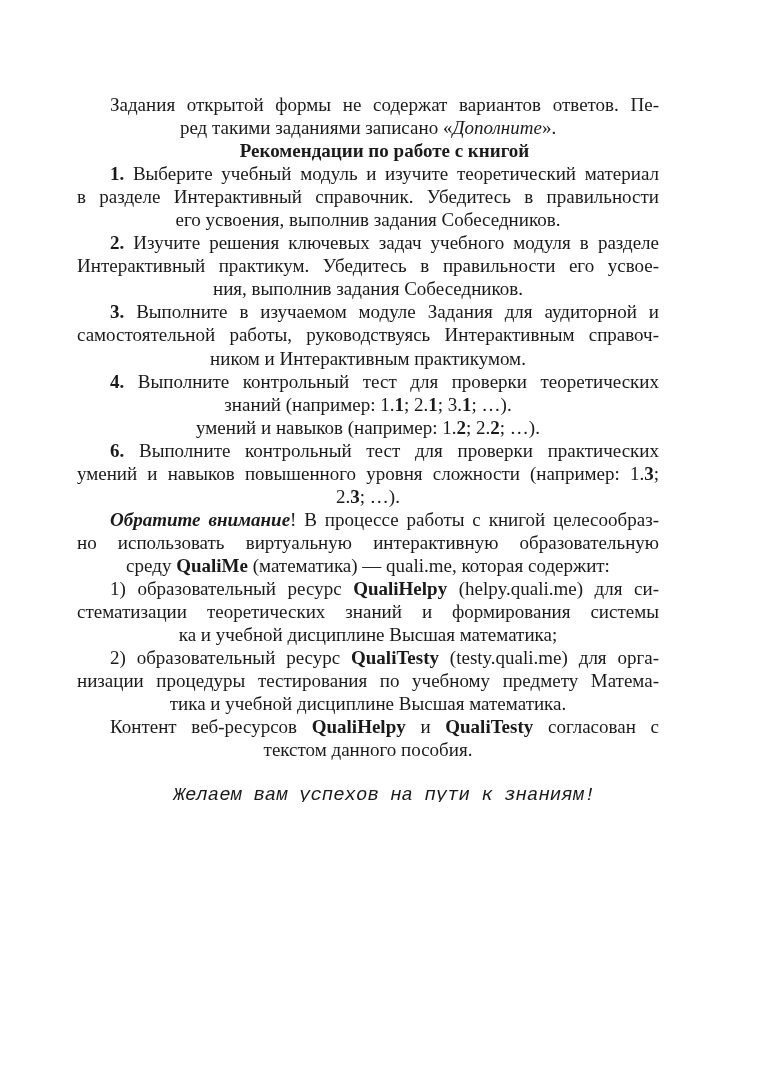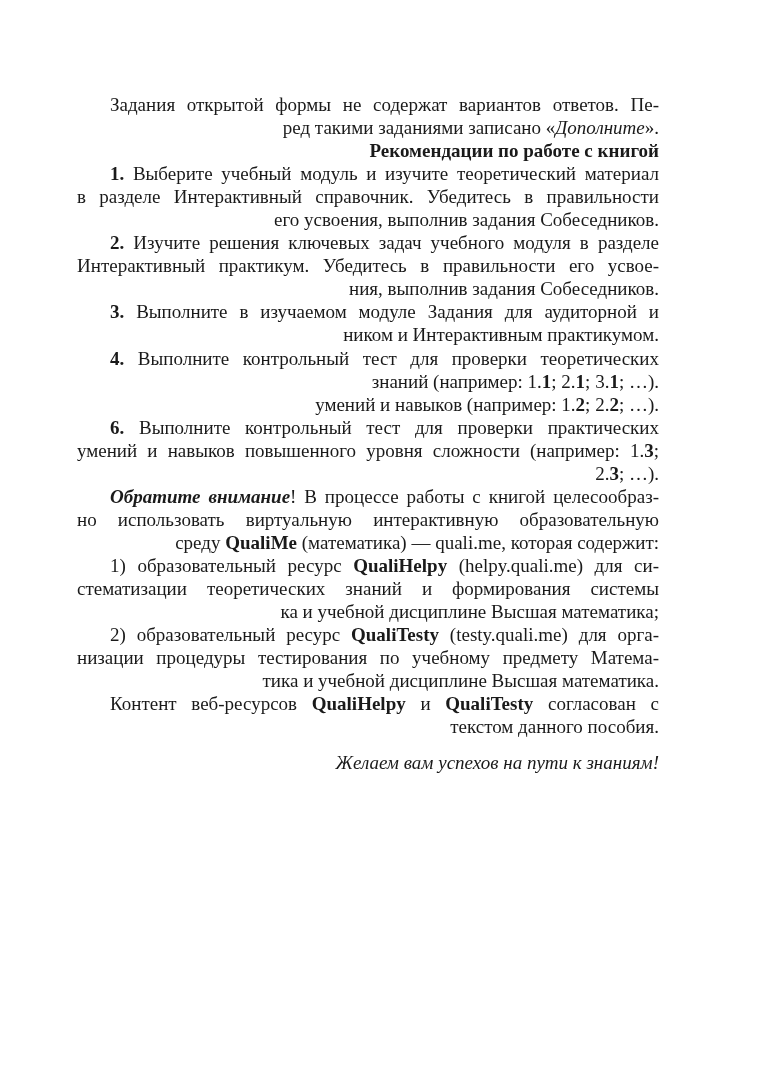--- a/index.html
+++ b/index.html
@@ -13,21 +13,21 @@
   }
   .text-block {
     position:absolute;
     left:77px; top:93px; width:582px;
     font-size:19px;
   }
   .line {
     line-height:23.05px;
     height:23.05px;
     overflow:hidden;
-    text-align:right;
+    text-align:center;
   }
   .line.j {
     text-align:justify;
     text-align-last:justify;
     text-justify:inter-word;
   }
   .line.ind { text-indent:33px; }
   .b { font-weight:bold; }
   .i { font-style:italic; }
   .u { text-underline-offset:2px; }
@@ -46,34 +46,35 @@
       <div class="line j ind"><span>Задания открытой формы не содержат вариантов ответов. Пе-</span></div>
       <div class="line"><span>ред такими заданиями записано «</span><span class="i">Дополните</span><span>».</span></div>
       <div class="line ind"><span class="b">Рекомендации по работе с книгой</span></div>
       <div class="line j ind"><span class="b">1.</span><span> Выберите учебный модуль и изучите теоретический материал</span></div>
       <div class="line j"><span>в разделе Интерактивный справочник. Убедитесь в правильности</span></div>
       <div class="line"><span>его усвоения, выполнив задания Собеседников.</span></div>
       <div class="line j ind"><span class="b">2.</span><span> Изучите решения ключевых задач учебного модуля в разделе</span></div>
       <div class="line j"><span>Интерактивный практикум. Убедитесь в правильности его усвое-</span></div>
       <div class="line"><span>ния, выполнив задания Собеседников.</span></div>
       <div class="line j ind"><span class="b">3.</span><span> Выполните в изучаемом модуле Задания для аудиторной и</span></div>
+      <div class="line j"><span>самостоятельной работы, руководствуясь Интерактивным справоч-</span></div>
       <div class="line"><span>ником и Интерактивным практикумом.</span></div>
       <div class="line j ind"><span class="b">4.</span><span> Выполните контрольный тест для проверки теоретических</span></div>
       <div class="line"><span>знаний (например: 1.</span><span class="b">1</span><span>; 2.</span><span class="b">1</span><span>; 3.</span><span class="b">1</span><span>; …).</span></div>
       <div class="line"><span>умений и навыков (например: 1.</span><span class="b">2</span><span>; 2.</span><span class="b">2</span><span>; …).</span></div>
       <div class="line j ind"><span class="b">6.</span><span> Выполните контрольный тест для проверки практических</span></div>
       <div class="line j"><span>умений и навыков повышенного уровня сложности (например: 1.</span><span class="b">3</span><span>;</span></div>
       <div class="line"><span>2.</span><span class="b">3</span><span>; …).</span></div>
       <div class="line j ind"><span class="b i u">Обратите внимание</span><span>! В процессе работы с книгой целесообраз-</span></div>
       <div class="line j"><span>но использовать виртуальную интерактивную образовательную</span></div>
       <div class="line"><span>среду </span><span class="b">QualiMe</span><span> (математика) — </span><span class="u">quali.me</span><span>, которая содержит:</span></div>
       <div class="line j ind"><span>1) образовательный ресурс </span><span class="b">QualiHelpy</span><span> (</span><span class="u">helpy.quali.me</span><span>) для си-</span></div>
       <div class="line j"><span>стематизации теоретических знаний и формирования системы</span></div>
       <div class="line"><span>ка и учебной дисциплине Высшая математика;</span></div>
       <div class="line j ind"><span>2) образовательный ресурс </span><span class="b">QualiTesty</span><span> (</span><span class="u">testy.quali.me</span><span>) для орга-</span></div>
       <div class="line j"><span>низации процедуры тестирования по учебному предмету Матема-</span></div>
       <div class="line"><span>тика и учебной дисциплине Высшая математика.</span></div>
       <div class="line j ind"><span>Контент веб-ресурсов </span><span class="b">QualiHelpy</span><span> и </span><span class="b">QualiTesty</span><span> согласован с</span></div>
       <div class="line"><span>текстом данного пособия.</span></div>
-      <div class="line ind" style="margin-top: 13px;"><span class="i">Желаем вам успехов на пути к знаниям!</span></div>
+      <div class="line ind" style="margin-top: 23px; font-family: Liberation Mono, monospace;"><span class="i">Желаем вам успехов на пути к знаниям!</span></div>
     </div>
   <div class="page-number">5</div>
 </div>
 
 </body></html>

